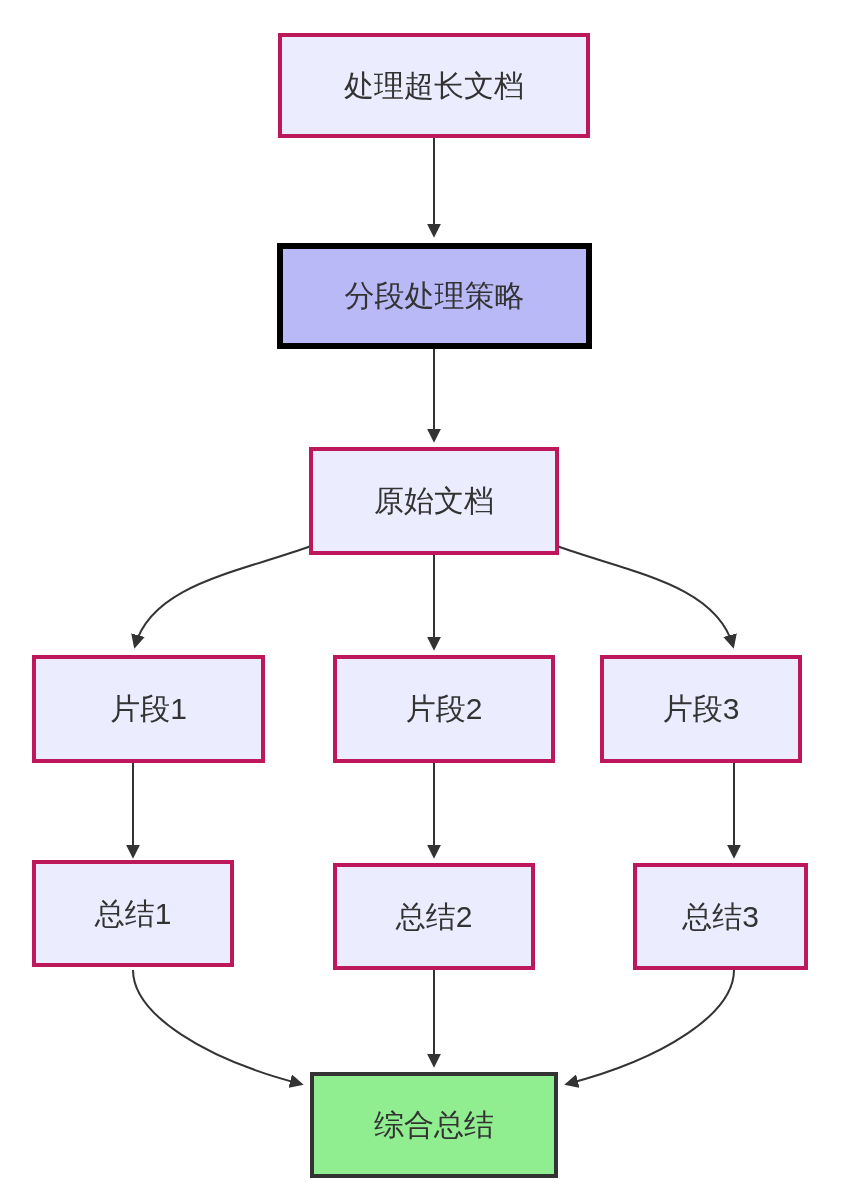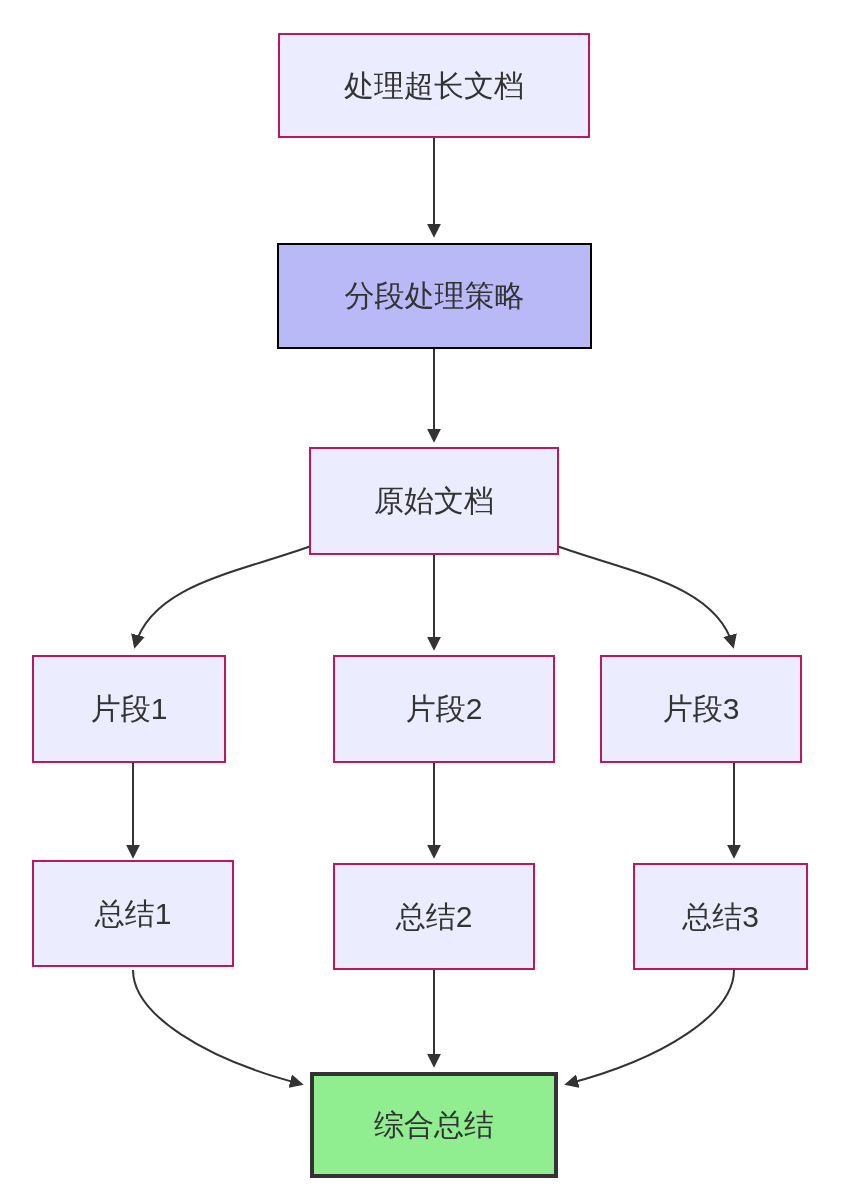--- a/index.html
+++ b/index.html
@@ -27,29 +27,29 @@
     stroke: #333333;
     stroke-width: 2px;
   }
   .node {
     position: absolute;
     box-sizing: border-box;
     display: flex;
     align-items: center;
     justify-content: center;
     background: #ECECFF;
-    border: 2px solid #be185d;
+    border: 4px solid #be185d;
     color: #333333;
     font-size: 30px;
     line-height: 1;
     white-space: nowrap;
   }
   .node.emphasis {
     background: #B9B9F7;
-    border: 2px solid #000000;
+    border: 6px solid #000000;
   }
   .node.success {
     background: #90EE90;
     border: 4px solid #333333;
   }
 </style>
 </head>
 <body>
 
 <div class="canvas">
@@ -78,21 +78,21 @@
   </div>
 
   <div class="node emphasis" style="left:277px; top:243px; width:315px; height:106px;">
     <span>分段处理策略</span>
   </div>
 
   <div class="node default" style="left:309px; top:447px; width:250px; height:108px;">
     <span>原始文档</span>
   </div>
 
-  <div class="node default" style="left:32px; top:655px; width:194px; height:108px;">
+  <div class="node default" style="left:32px; top:655px; width:233px; height:108px;">
     <span>片段1</span>
   </div>
 
   <div class="node default" style="left:333px; top:655px; width:222px; height:108px;">
     <span>片段2</span>
   </div>
 
   <div class="node default" style="left:600px; top:655px; width:202px; height:108px;">
     <span>片段3</span>
   </div>

